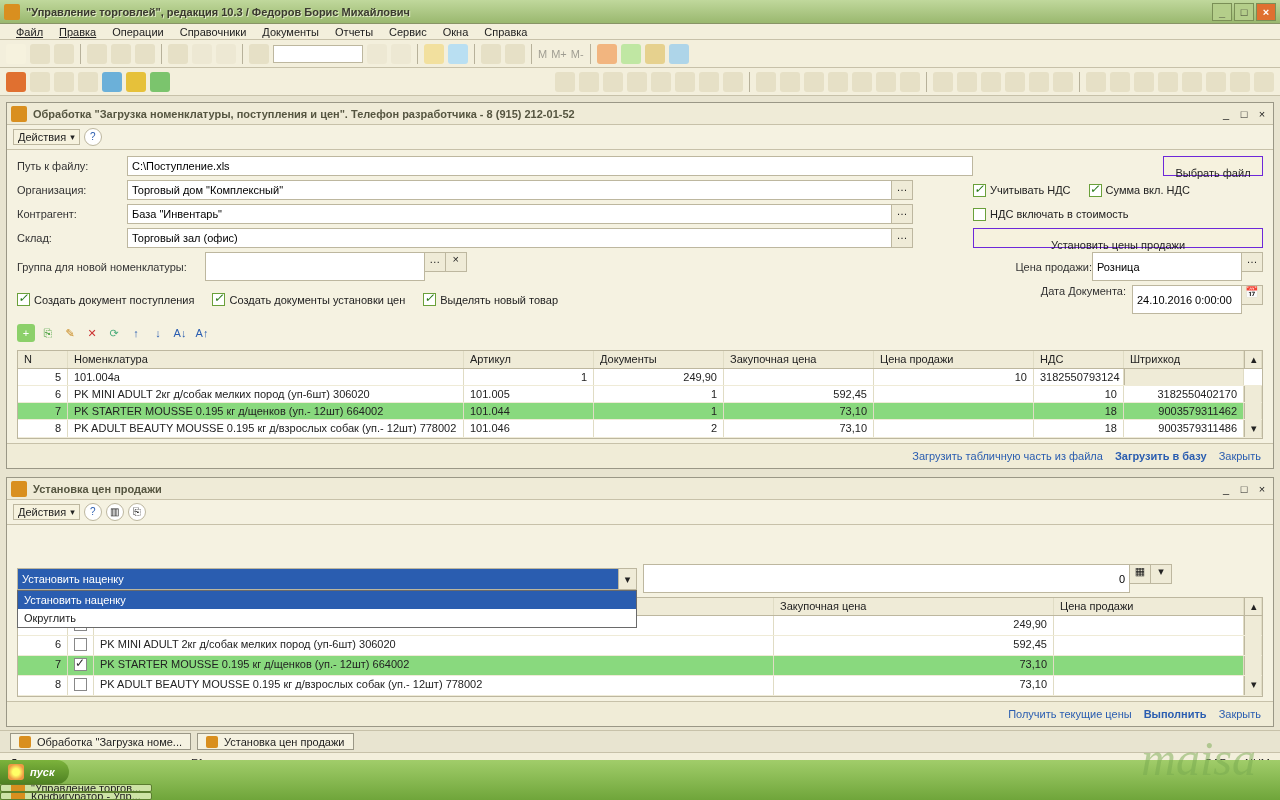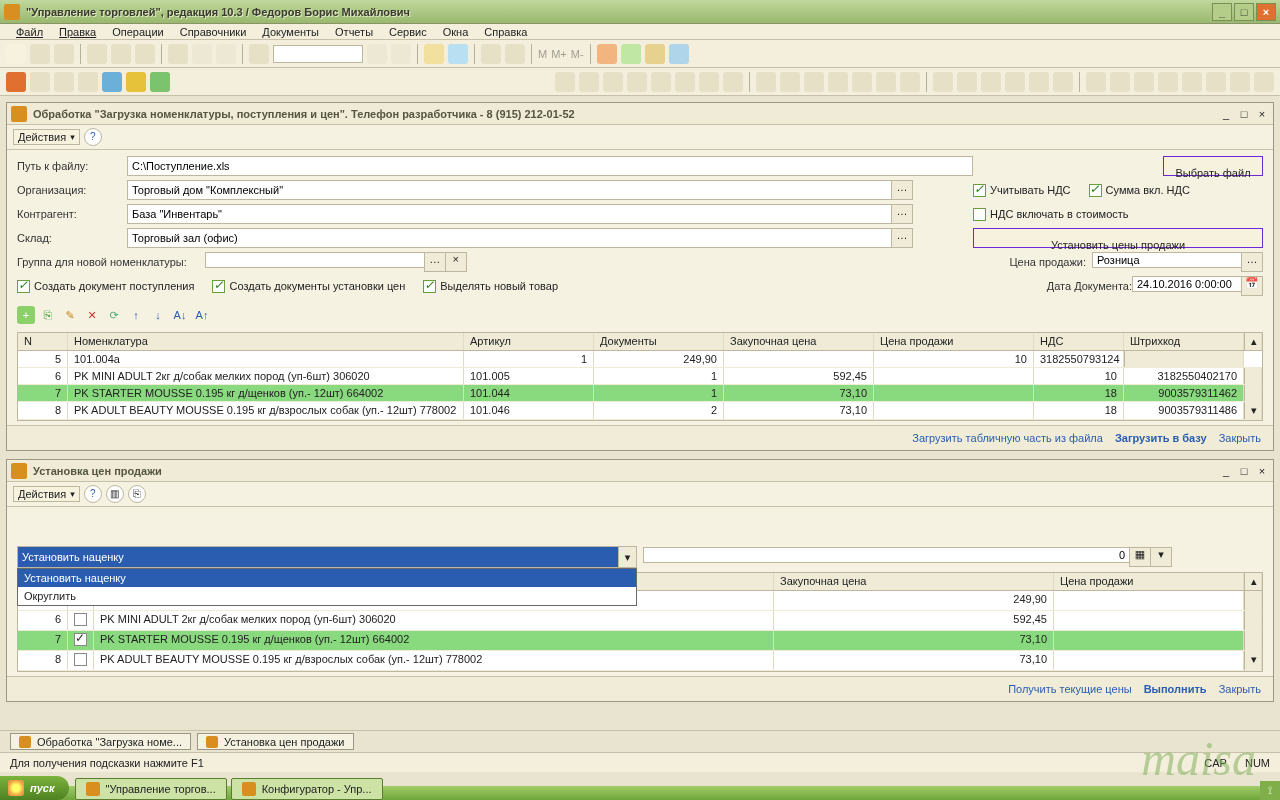--- a/index.html
+++ b/index.html
@@ -56,35 +56,35 @@
 .combo { position: relative; display: flex; border: 1px solid #bdb79f; background: #fff; }
 .combo input { border: 0; flex: 1; padding: 0 4px; height: 20px; }
 .combo .ar { width: 18px; text-align: center; line-height: 20px; border-left: 1px solid #bdb79f; cursor: pointer; background: #efebd7; }
 .dropdown { position: absolute; top: 21px; left: -1px; right: -1px; background: #fff; border: 1px solid #6a6a6a; z-index: 50; }
 .dropdown div { padding: 3px 6px; cursor: pointer; }
 .dropdown .selop { background: #2a5db0; color: #fff; }
 .twopart { display: grid; grid-template-columns: 620px 1fr 85px; gap: 6px; padding: 6px 10px 0; align-items: center; margin-top: 33px; }
 .t2 .tblhead, .t2 .r { grid-template-columns: 50px 26px 1fr 280px 190px 18px; }
 .cbx { display: inline-block; width: 13px; height: 13px; border: 1px solid #888; background: #fff; position: relative; }
 .cbx.on::after { content: "✓"; position: absolute; top: -3px; left: 0; color: #333; font-size: 12px; }
-.taskbar { position: absolute; bottom: 0; left: 0; right: 0; height: 14px; background: linear-gradient(#a1cd6a, #6fa53a); display: flex; align-items: flex-end; }
+.taskbar { position: absolute; bottom: 0; left: 0; right: 0; height: 40px; background: linear-gradient(#a1cd6a, #6fa53a); display: flex; align-items: flex-start; flex-direction: column; }
 .start { background: linear-gradient(#7cb33c, #4e8122); color: #fff; padding: 4px 14px 4px 8px; border-radius: 0 14px 14px 0; font-weight: bold; font-style: italic; display: flex; align-items: center; gap: 6px; cursor: pointer; margin-right: 6px; }
 .start span.ico { width: 16px; height: 16px; background: radial-gradient(#ff6 30%, #e94 70%); border-radius: 3px; }
 .tbtn { background: #cde3a6; border: 1px solid #5a7d2f; padding: 3px 10px; margin-right: 4px; cursor: pointer; border-radius: 2px; display: flex; align-items: center; gap: 6px; max-width: 190px; overflow: hidden; white-space: nowrap; }
 .tbtn .ico { width: 14px; height: 14px; background: #d98f1f; border-radius: 2px; }
 .tray { margin-left: auto; background: #7fae4a; padding: 3px 8px; color: #e8f4d0; display: flex; gap: 6px; align-items: center; }
 .status { position: absolute; bottom: 28px; left: 0; right: 0; height: 20px; background: #f3efdc; border-top: 1px solid #c7c1a9; padding: 2px 10px; display: flex; align-items: center; }
 .status .r2 { margin-left: auto; display: flex; gap: 18px; }
 .wintabs { position: absolute; bottom: 48px; left: 0; right: 0; height: 22px; background: #e8e4d0; padding: 2px 10px; display: flex; gap: 6px; border-top: 1px solid #c7c1a9; }
 .wtab { border: 1px solid #9a9786; padding: 1px 8px; background: #f5f2e1; cursor: pointer; display: flex; align-items: center; gap: 6px; }
 .wtab .ico { width: 12px; height: 12px; background: #d98f1f; border-radius: 2px; }
 .watermark { position: absolute; bottom: 14px; right: 24px; font-family: 'Brush Script MT', cursive; font-size: 48px; color: rgba(120, 170, 80, .5); font-style: italic; pointer-events: none; }
 .row4 { grid-column: 1 / 5; display: grid; grid-template-columns: 110px 790px 1fr; align-items: center; gap: 4px; }
 .ib2 { display: flex; }
-.ib2 input { height: 16px; border: 1px solid #bdb79f; padding: 0 4px; }
+.ib2 input { height: 29px; border: 1px solid #bdb79f; padding: 0 4px; }
 </style>
 </head>
 <body>
 
 <div class="title-bar">
   <div class="app-icon"></div>
   <div class="ttxt">"Управление торговлей", редакция 10.3 / Федоров Борис Михайлович</div>
   <div class="win-btns">
     <div>_</div>
     <div>□</div>
@@ -250,21 +250,21 @@
 
     <div class="row4">
       <div style="grid-column:1/3;display:flex;gap:18px;align-items:center">
         <span class="lbl">Группа для новой номенклатуры:</span>
         <div class="ib2" style="flex:0 0 240px">
               <input style="width: 220px;">
               <div class="pickbtn">…</div>
               <div class="pickbtn">×</div>
             </div>
       </div>
-      <div style="display:flex;justify-content:flex-end;gap:6px;align-items:center">
+      <div style="display:flex;justify-content:flex-end;gap:0;align-items:center">
         <span class="lbl">Цена продажи:</span>
         <div class="ib2">
               <input style="width: 150px;" value="Розница">
               <div class="pickbtn">…</div>
             </div>
       </div>
     </div>
 
     <div class="row4">
       <div style="grid-column:1/3;display:flex;gap:18px">
@@ -274,21 +274,21 @@
             </div>
         <div class="chk on">
               <i></i>
               <span>Создать документы установки цен</span>
             </div>
         <div class="chk on">
               <i></i>
               <span>Выделять новый товар</span>
             </div>
       </div>
-      <div style="display:flex;justify-content:flex-end;align-items:center">
+      <div style="display:flex;justify-content:flex-end;gap:6px;">
         <span class="lbl">Дата Документа:</span>
         <div class="ib2">
               <input style="width: 110px;" value="24.10.2016 0:00:00">
               <div class="pickbtn">📅</div>
             </div>
       </div>
     </div>
   </div>
 
   <div class="tbic">

